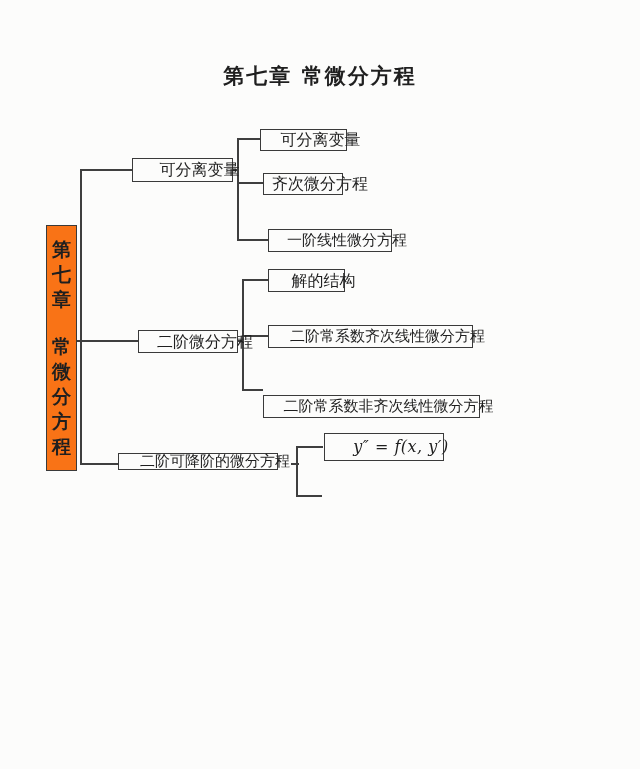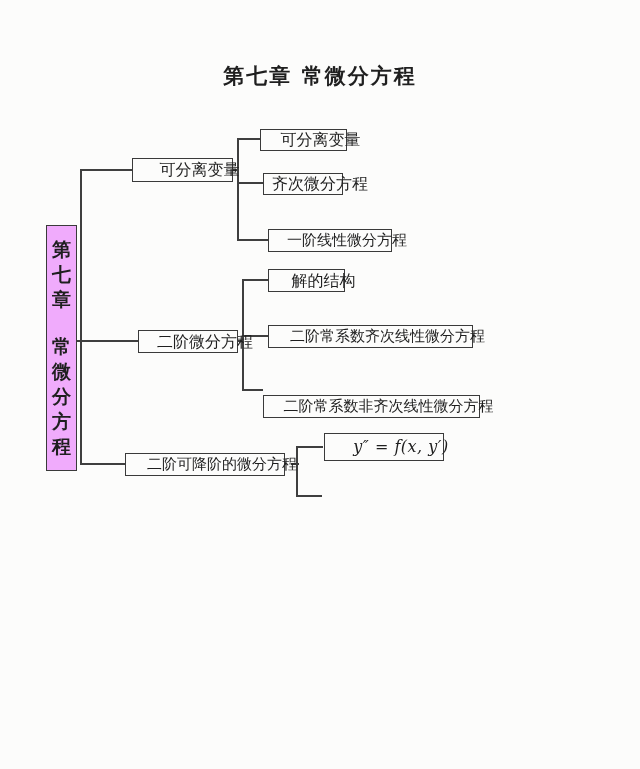--- a/index.html
+++ b/index.html
@@ -38,21 +38,21 @@
     font-size: 16px;
     line-height: 1;
     padding-left: 34px;
   }
   .root-box {
     position: absolute;
     left: 46px; top: 225px;
     width: 31px; height: 246px;
     box-sizing: border-box;
     border: 1.5px solid #3a3a3a;
-    background: #f0abfc;
+    background: #f97316;
     display: flex;
     flex-direction: column;
     align-items: center;
     justify-content: center;
     gap: 22px;
     z-index: 2;
     font-weight: bold;
   }
   .root-box .vtext {
     display: block;
@@ -104,21 +104,21 @@
 
   <div class="line" style="left:244px; top:279px; width:24px; height:2px;"></div>
   <div class="box" style="left:268px; top:269px; width:77px; height:23px;">解的结构</div>
 
   <div class="line" style="left:244px; top:335px; width:24px; height:2px;"></div>
   <div class="box" style="left:268px; top:325px; width:205px; height:23px; font-size:15px;">二阶常系数齐次线性微分方程</div>
 
   <div class="line" style="left:244px; top:389px; width:19px; height:2px;"></div>
   <div class="box" style="left:263px; top:379px; width:217px; height:23px; font-size:15px;margin-top:16px;">二阶常系数非齐次线性微分方程</div>
 
-  <div class="box" style="left:125px; top:453px; width:160px; height:23px; font-size:15px;">二阶可降阶的微分方程</div>
+  <div class="box" style="left:118px; top:453px; width:160px; height:17px; font-size:15px;">二阶可降阶的微分方程</div>
   <div class="line" style="left:291px; top:463px; width:8px; height:2px;"></div>
   <div class="line" style="left:296px; top:446px; width:2px; height:51px;"></div>
 
   <div class="line" style="left:298px; top:446px; width:25px; height:2px;"></div>
   <div class="box math" style="left:324px; top:433px; width:120px; height:28px;">y″ = f(x, y′)</div>
 
   <div class="line" style="left:298px; top:495px; width:24px; height:2px;"></div>
 
 </div>
 

